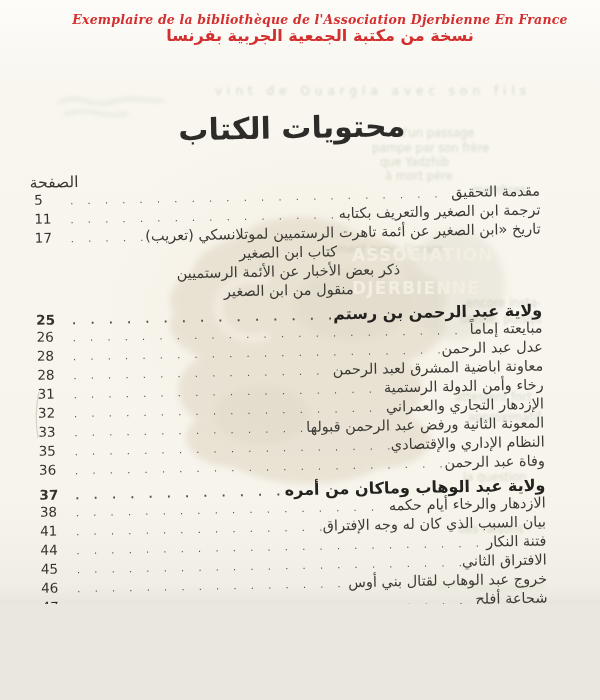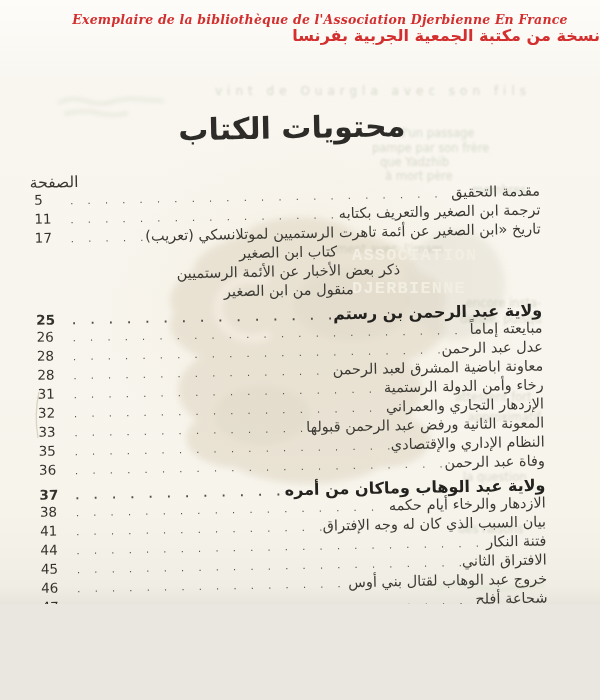--- a/index.html
+++ b/index.html
@@ -11,21 +11,21 @@
       linear-gradient(#fdfcf9, #f8f6ef 14%, #f7f4ec 82%, #f0eee4 97%, #e8e6dc);
   }
   svg.layer{position:absolute;inset:0;pointer-events:none;}
   
   .stamp-fr{
     position:absolute;top:12px;left:48px;right:8px;text-align:center;
     font-family:"DejaVu Serif",serif;font-style:italic;font-weight:bold;
     font-size:12.5px;letter-spacing:.2px;color:#d32f2f;z-index:5;
   }
   .stamp-ar{
-    position:absolute;top:26px;left:40px;right:0;text-align:right;direction:rtl;
+    position:absolute;top:26px;left:40px;right:0;text-align:center;direction:rtl;
     font-weight:bold;font-size:16px;color:#d32f2f;z-index:5;
   }
   
   .ghost-layer{position:absolute;inset:0;z-index:1;}
   .ghost{
     position:absolute;color:#99a188;opacity:.32;filter:blur(1.3px);
     font-size:11.5px;white-space:nowrap;
   }
   
   .wm{
@@ -111,21 +111,21 @@
       <span class="ghost" style="left: 460px; top: 312px;">donne, puisqu</span>
       <span class="ghost" style="left: 455px; top: 390px;">attestent fort</span>
       <span class="ghost" style="left: 468px; top: 410px;">approximatif</span>
       <span class="ghost" style="left: 463px; top: 470px;">la question</span>
       <span class="ghost" style="left: 458px; top: 522px;">des raisons</span>
     </div>
 
   <div class="stamp-fr" style="color: rgb(211, 47, 47);">Exemplaire de la bibliothèque de l'Association Djerbienne En France</div>
   <div class="stamp-ar" style="color: rgb(211, 47, 47);">نسخة من مكتبة الجمعية الجربية بفرنسا</div>
 
-  <div class="wm" style="color: rgb(242, 238, 225); font-family: Liberation Mono, monospace;">
+  <div class="wm" style="color: rgb(242, 238, 225);">
     <div>ASSOCIATION</div>
     <div>DJERBIENNE</div>
   </div>
 
   <div class="rot">
     <div class="title">محتويات الكتاب</div>
     <div class="pagehdr">الصفحة</div>
     <div class="toc" style="color: rgb(60, 58, 52);">
         <div class="row">
           <span class="entry">مقدمة التحقيق</span>

